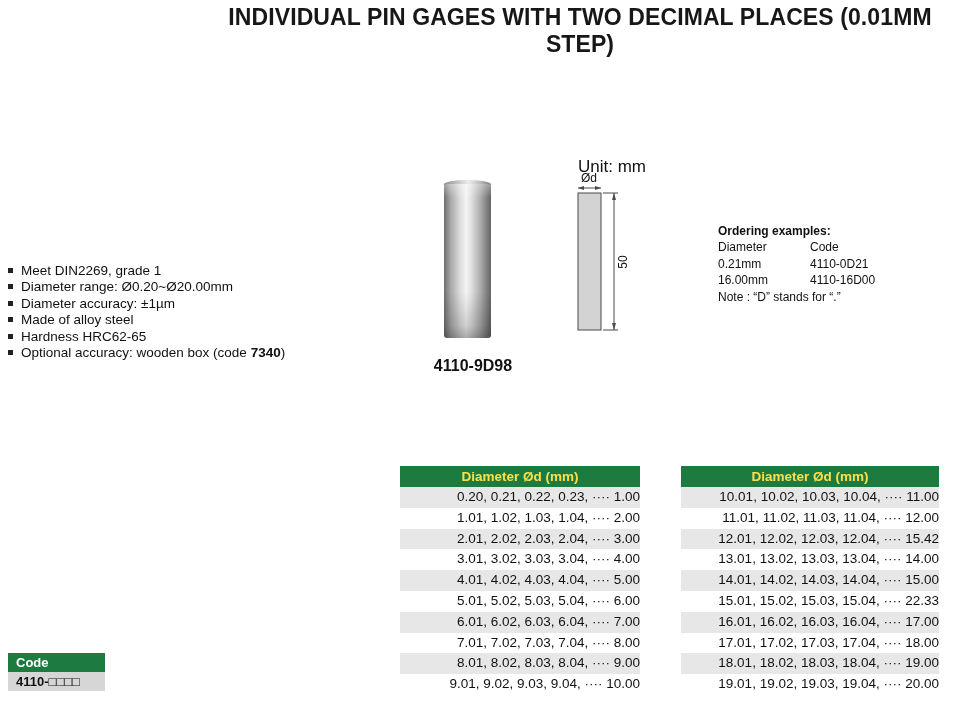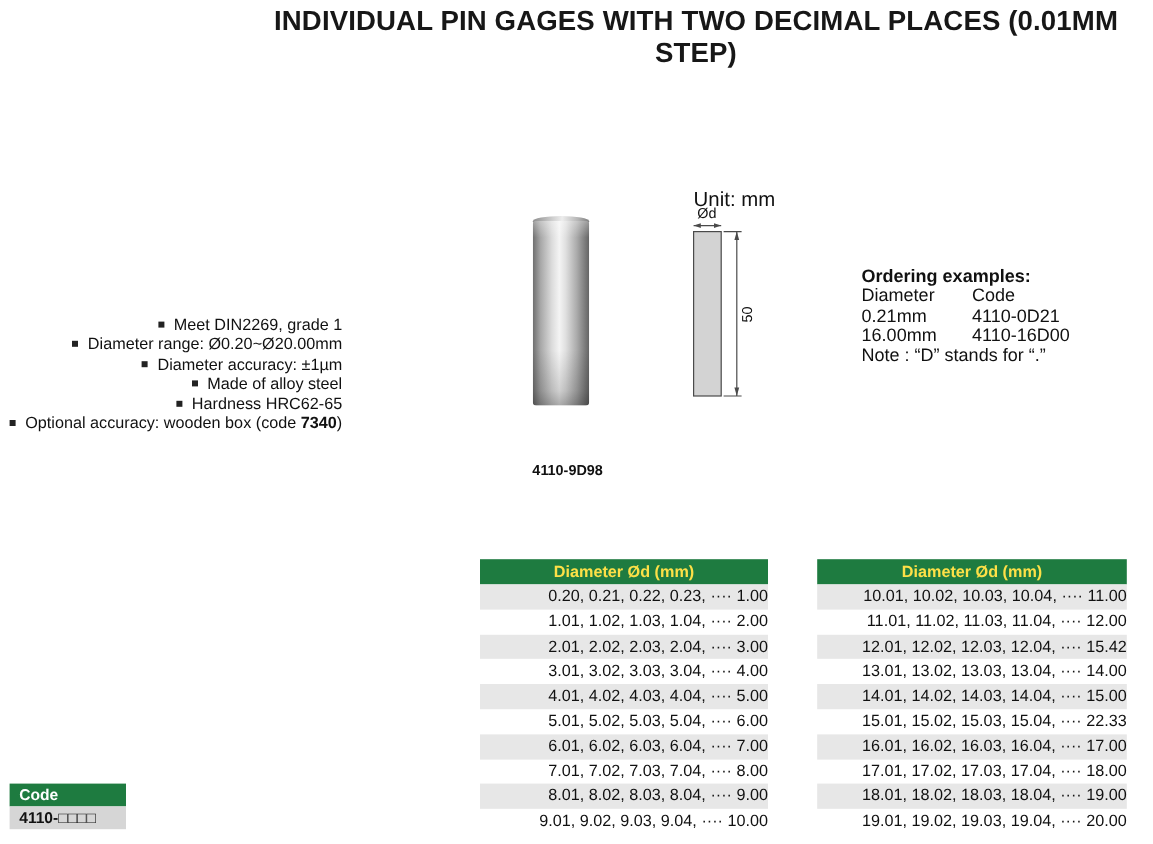--- a/index.html
+++ b/index.html
@@ -17,21 +17,21 @@
     overflow:hidden;
   }
   .page-title{
     position:absolute;left:200px;top:4px;width:760px;
     text-align:center;font-size:23px;font-weight:bold;color:#171717;
     letter-spacing:0.1px;
   }
   
   .features{
     position:absolute;left:8px;top:263px;list-style:none;
-    font-size:13.5px;line-height:16.4px;color:#111;text-align:right;
+    font-size:13.5px;line-height:16.4px;color:#111;
   }
   .features li{white-space:nowrap;}
   .bullet{
     display:inline-block;width:5px;height:5px;background:#222;
     margin-right:8px;vertical-align:2px;
   }
   .features b{font-weight:bold;}
   
   .pin{position:absolute;left:444px;top:180px;width:47px;height:160px;}
   .pin-body{
@@ -40,29 +40,29 @@
       linear-gradient(180deg, rgba(255,255,255,0.35) 0px, rgba(255,255,255,0) 14px, rgba(0,0,0,0) 70%, rgba(0,0,0,0.15) 92%, rgba(0,0,0,0.3) 100%),
       linear-gradient(90deg,#6e6e6e 0%,#a8a8a8 14%,#dcdcdc 34%,#f4f4f4 47%,#e0e0e0 58%,#ababab 78%,#646464 100%);
     border-radius:3px;
   }
   .pin-cap{
     position:absolute;top:0;left:0;width:47px;height:9px;border-radius:50%;
     background:linear-gradient(90deg,#8d8d8d,#cfcfcf 35%,#ededed 52%,#b5b5b5 80%,#7d7d7d);
   }
   .pin-model{
     position:absolute;left:423px;top:357px;width:100px;text-align:center;
-    font-size:12px;font-weight:bold;color:#111;margin-top:28px;
+    font-size:16px;font-weight:bold;color:#111;
   }
   
   .unit-label{position:absolute;left:578px;top:157px;font-size:17px;color:#111;}
   .dim-svg{position:absolute;left:570px;top:171px;}
   .dim-svg .dline{stroke:#4a4a4a;stroke-width:1;}
   .dim-svg .dim-text{font-family:"Liberation Sans",sans-serif;font-size:12px;fill:#111;}
   
-  .ordering{position:absolute;left:718px;top:223px;width:235px;font-size:15px;line-height:16.4px;color:#111;}
+  .ordering{position:absolute;left:718px;top:223px;width:235px;font-size:12px;line-height:16.4px;color:#111;}
   .ord-title{font-weight:bold;}
   .ord-row{display:flex;}
   .ord-c1{width:92px;}
   
   .code-box{position:absolute;left:8px;top:653px;width:97px;font-size:13px;}
   .code-header{background:var(--green);color:#fff;font-weight:bold;padding:2px 8px;height:19px;line-height:15px;}
   .code-value{background:var(--code_value_bg);color:#111;font-weight:bold;padding:2px 8px;height:19px;line-height:15px;}
   
   .dtable{position:absolute;top:466px;font-size:13.5px;color:#111;}
   .dtable.left{left:400px;width:240px;}

